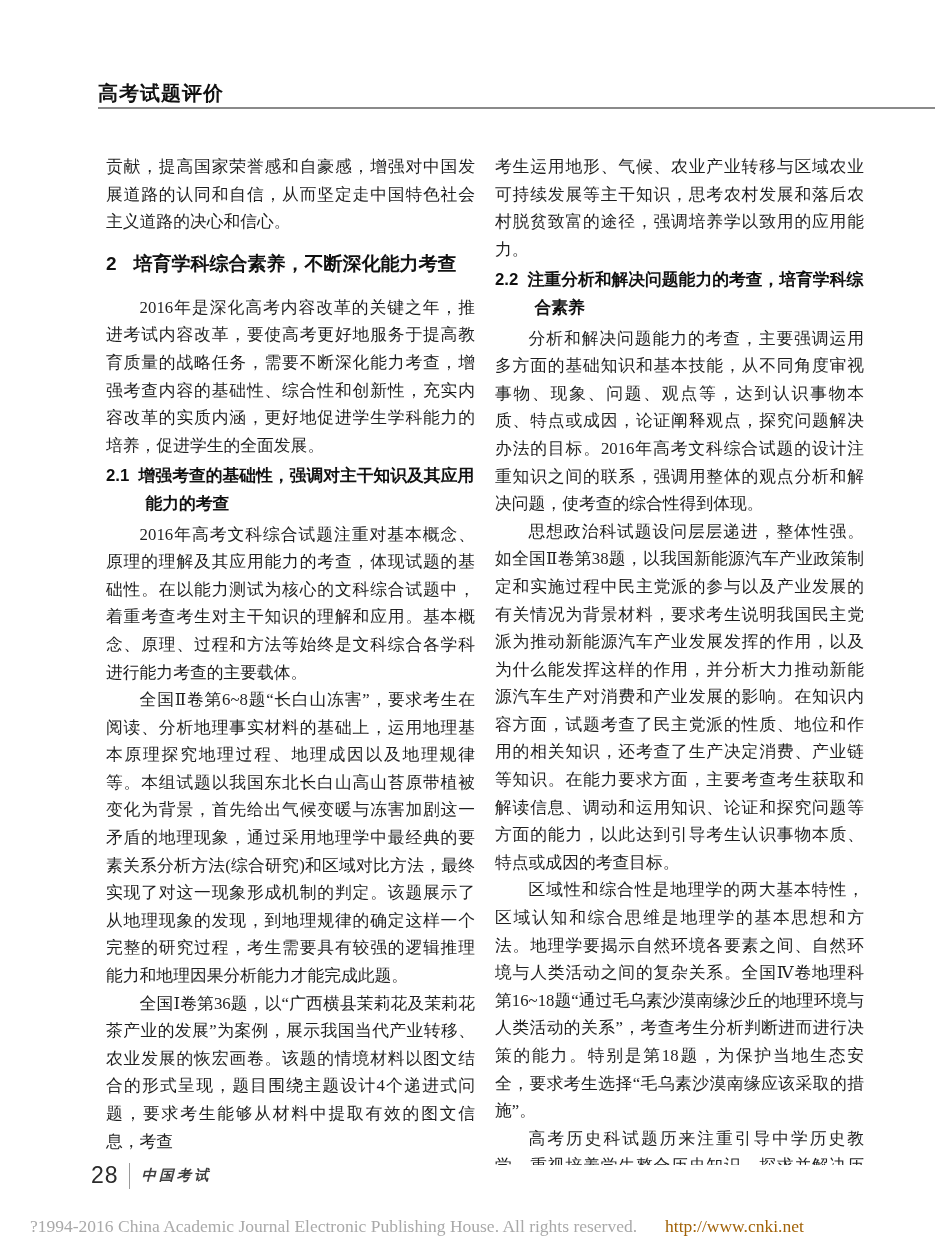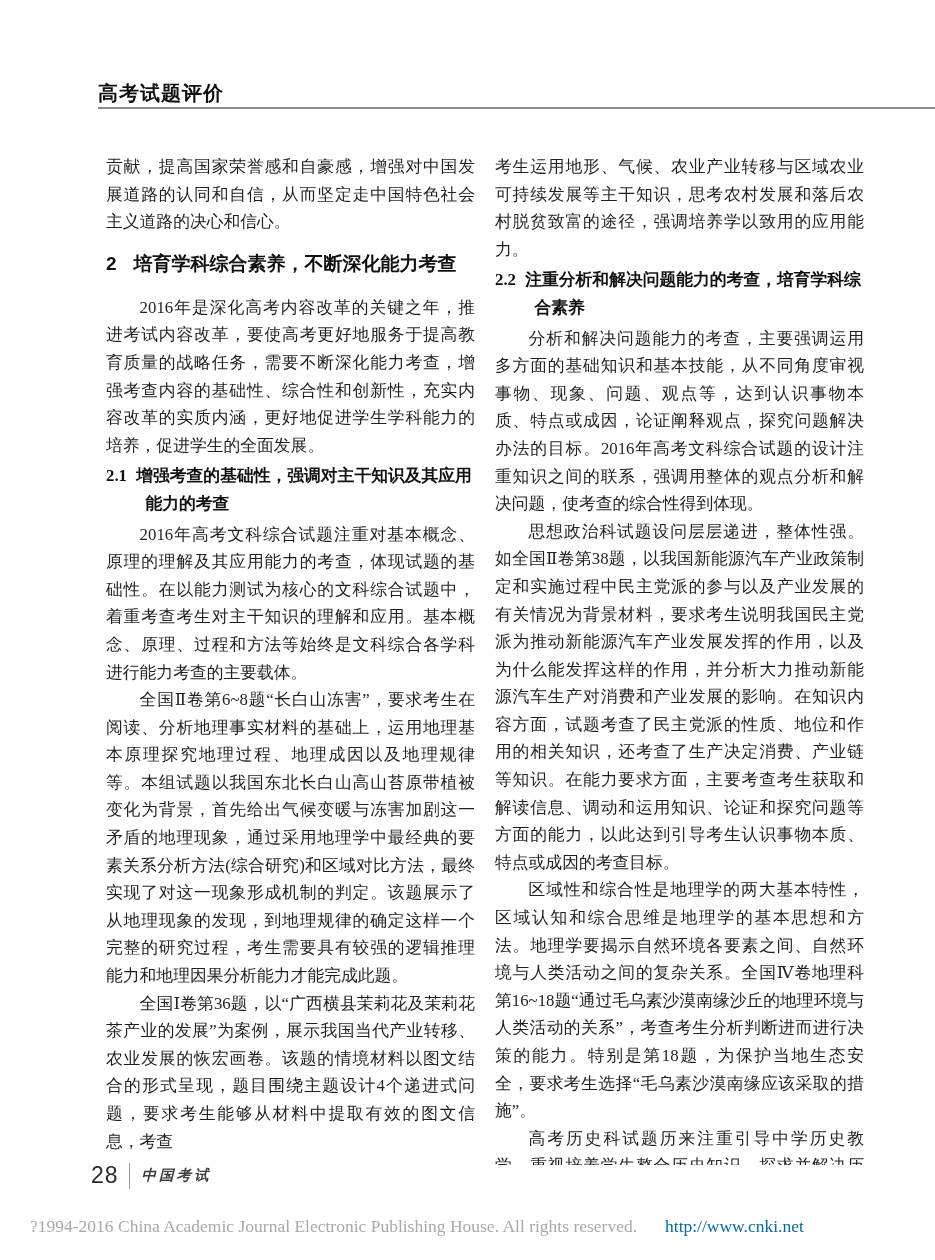--- a/index.html
+++ b/index.html
@@ -59,21 +59,21 @@
     font-weight: bold;
     font-size: 19px;
     line-height: 27px;
     color: #111;
     margin: 14px 0 17px 0;
     text-align: left;
   }
   .h2 .num { margin-right: 17px; }
   
   .h3 {
-    font-family: Liberation Serif, serif;
+    font-family: Liberation Sans, sans-serif;
     font-weight: bold;
     font-size: 16.8px;
     line-height: 27.6px;
     color: #111;
     padding-left: 2.35em;
     text-indent: -2.35em;
     margin: 3px 0 3px 0;
     text-align: left;
   }
   .h3 .num { margin-right: 0.55em; }
@@ -108,21 +108,21 @@
   .watermark {
     position: absolute;
     left: 30px;
     top: 1216px;
     width: 880px;
     font-family: "Liberation Serif", "DejaVu Serif", serif;
     font-size: 17.5px;
     color: #a9a9a9;
     white-space: nowrap;
   }
-  .watermark .url { margin-left: 28px; color: #0369a1; text-decoration: none; }
+  .watermark .url { margin-left: 28px; color: #a16207; text-decoration: none; }
 </style>
 </head>
 <body>
 
 <div class="runhead">
   <div class="title">高考试题评价</div>
   <div class="rule"></div>
 </div>
 
 <div class="columns">

